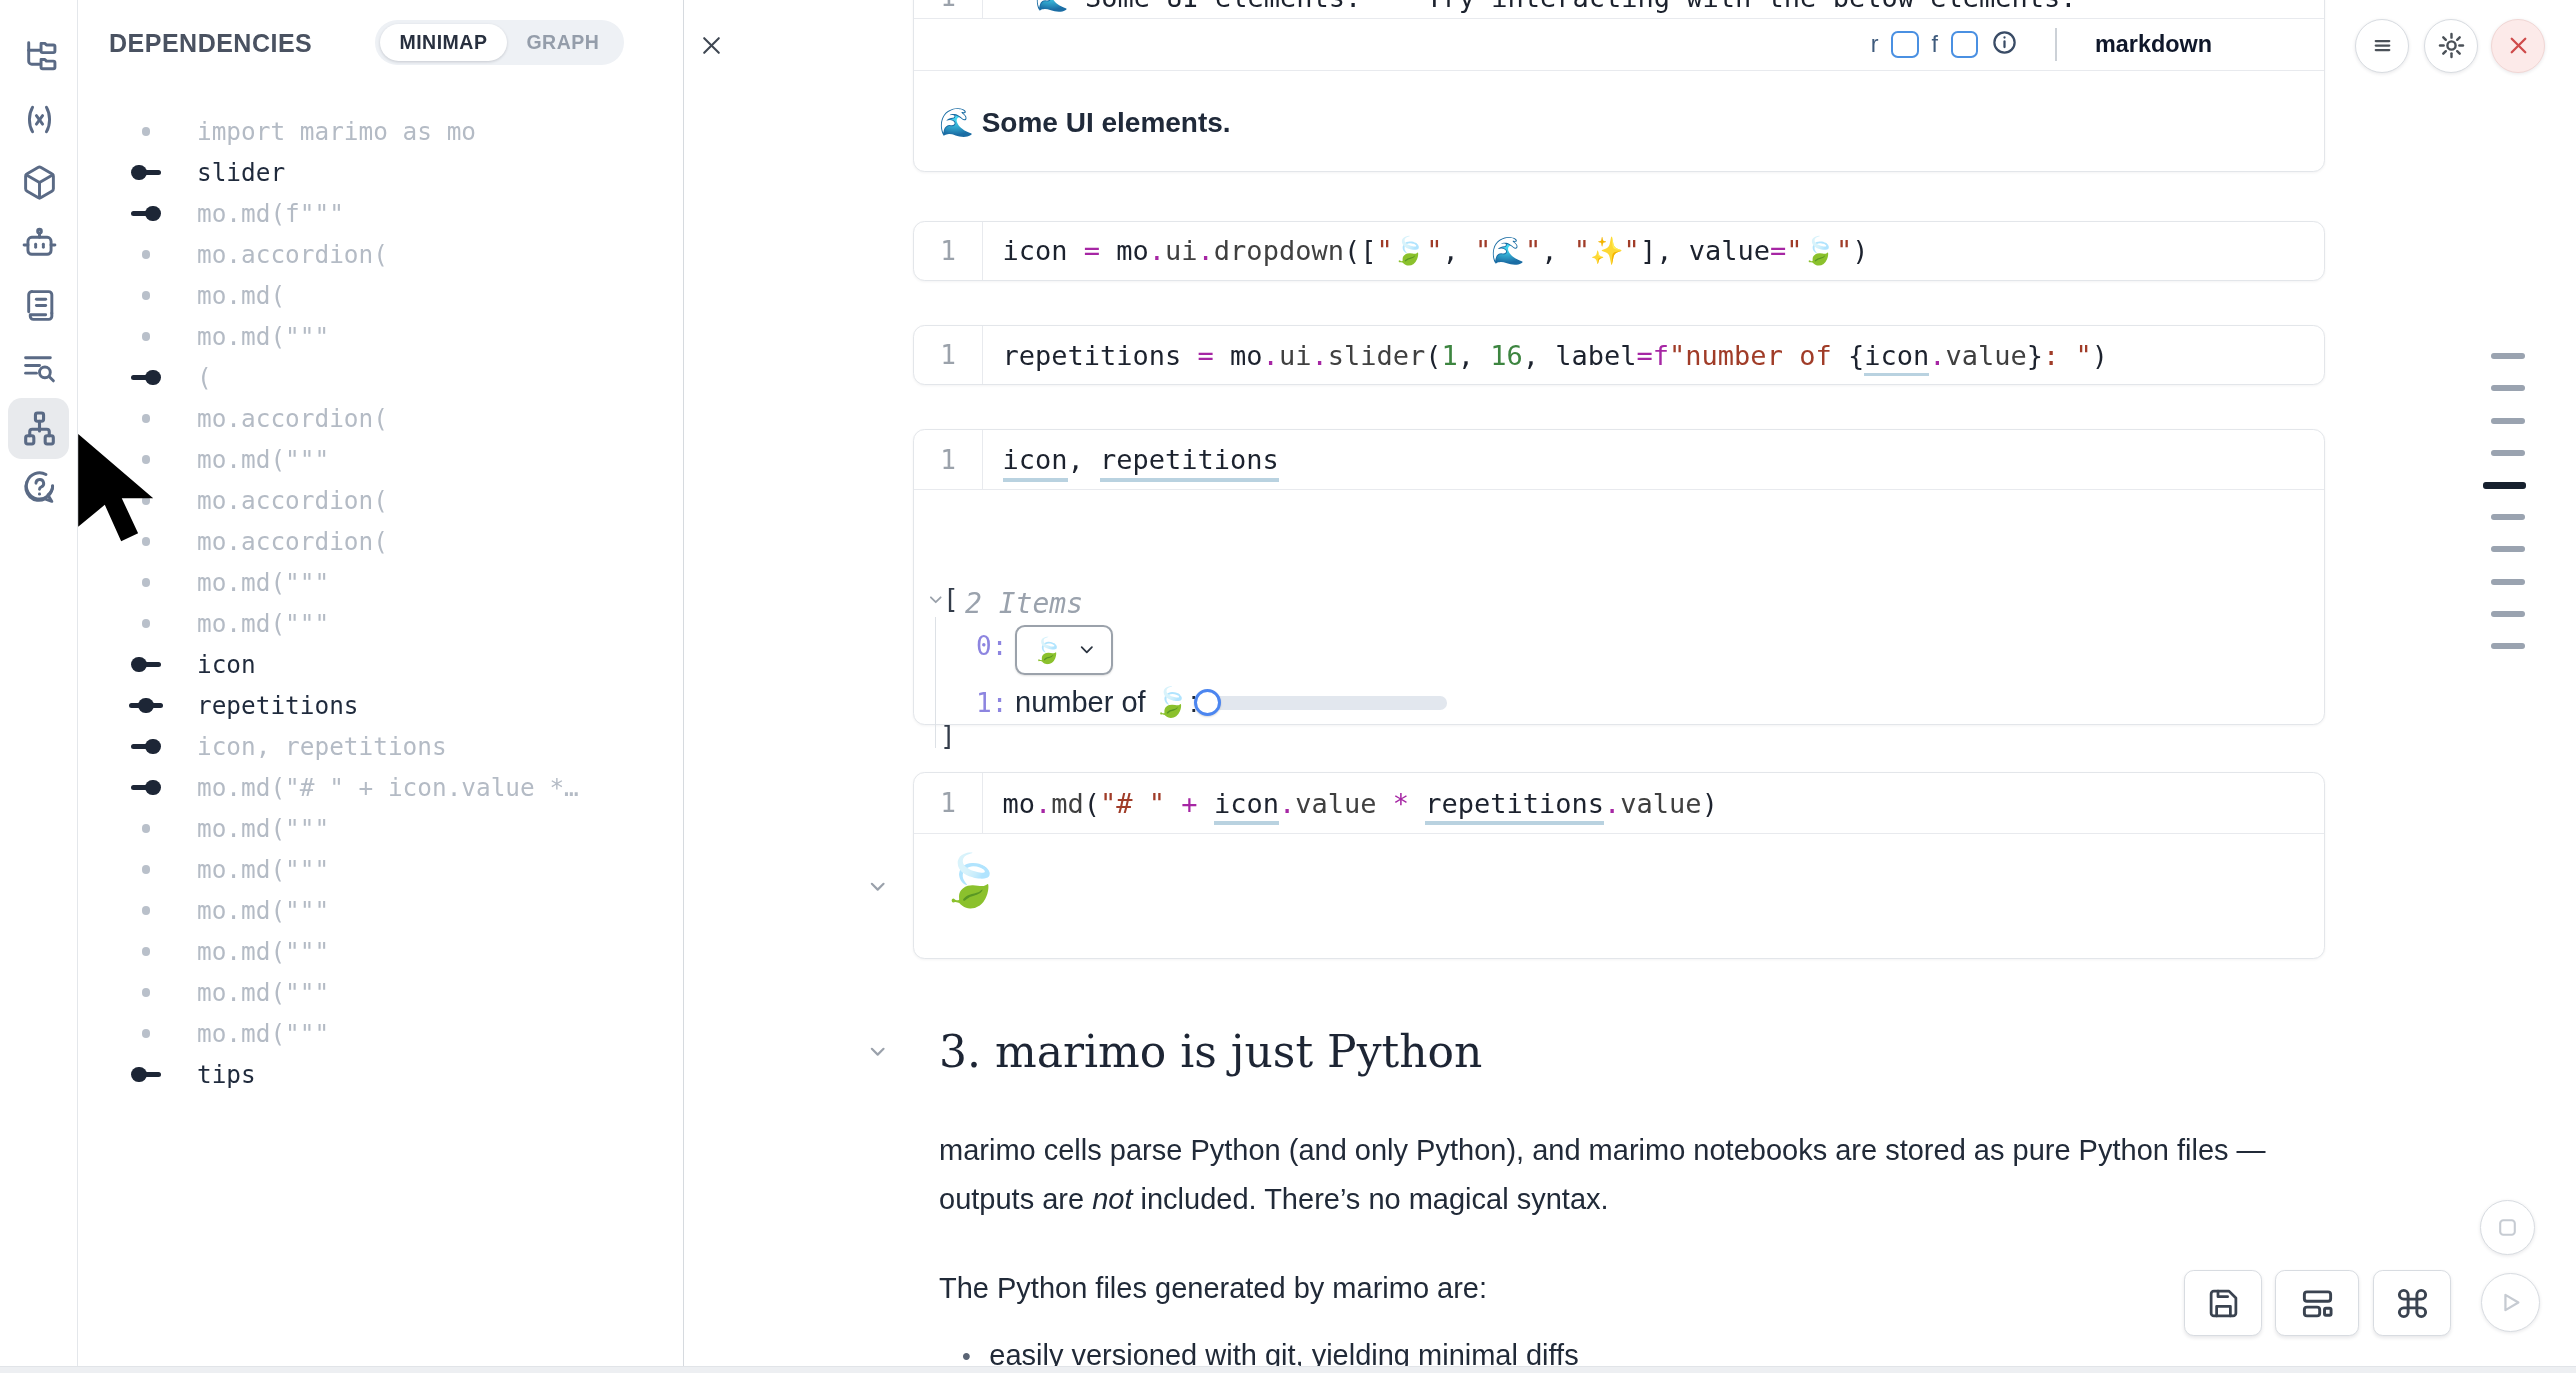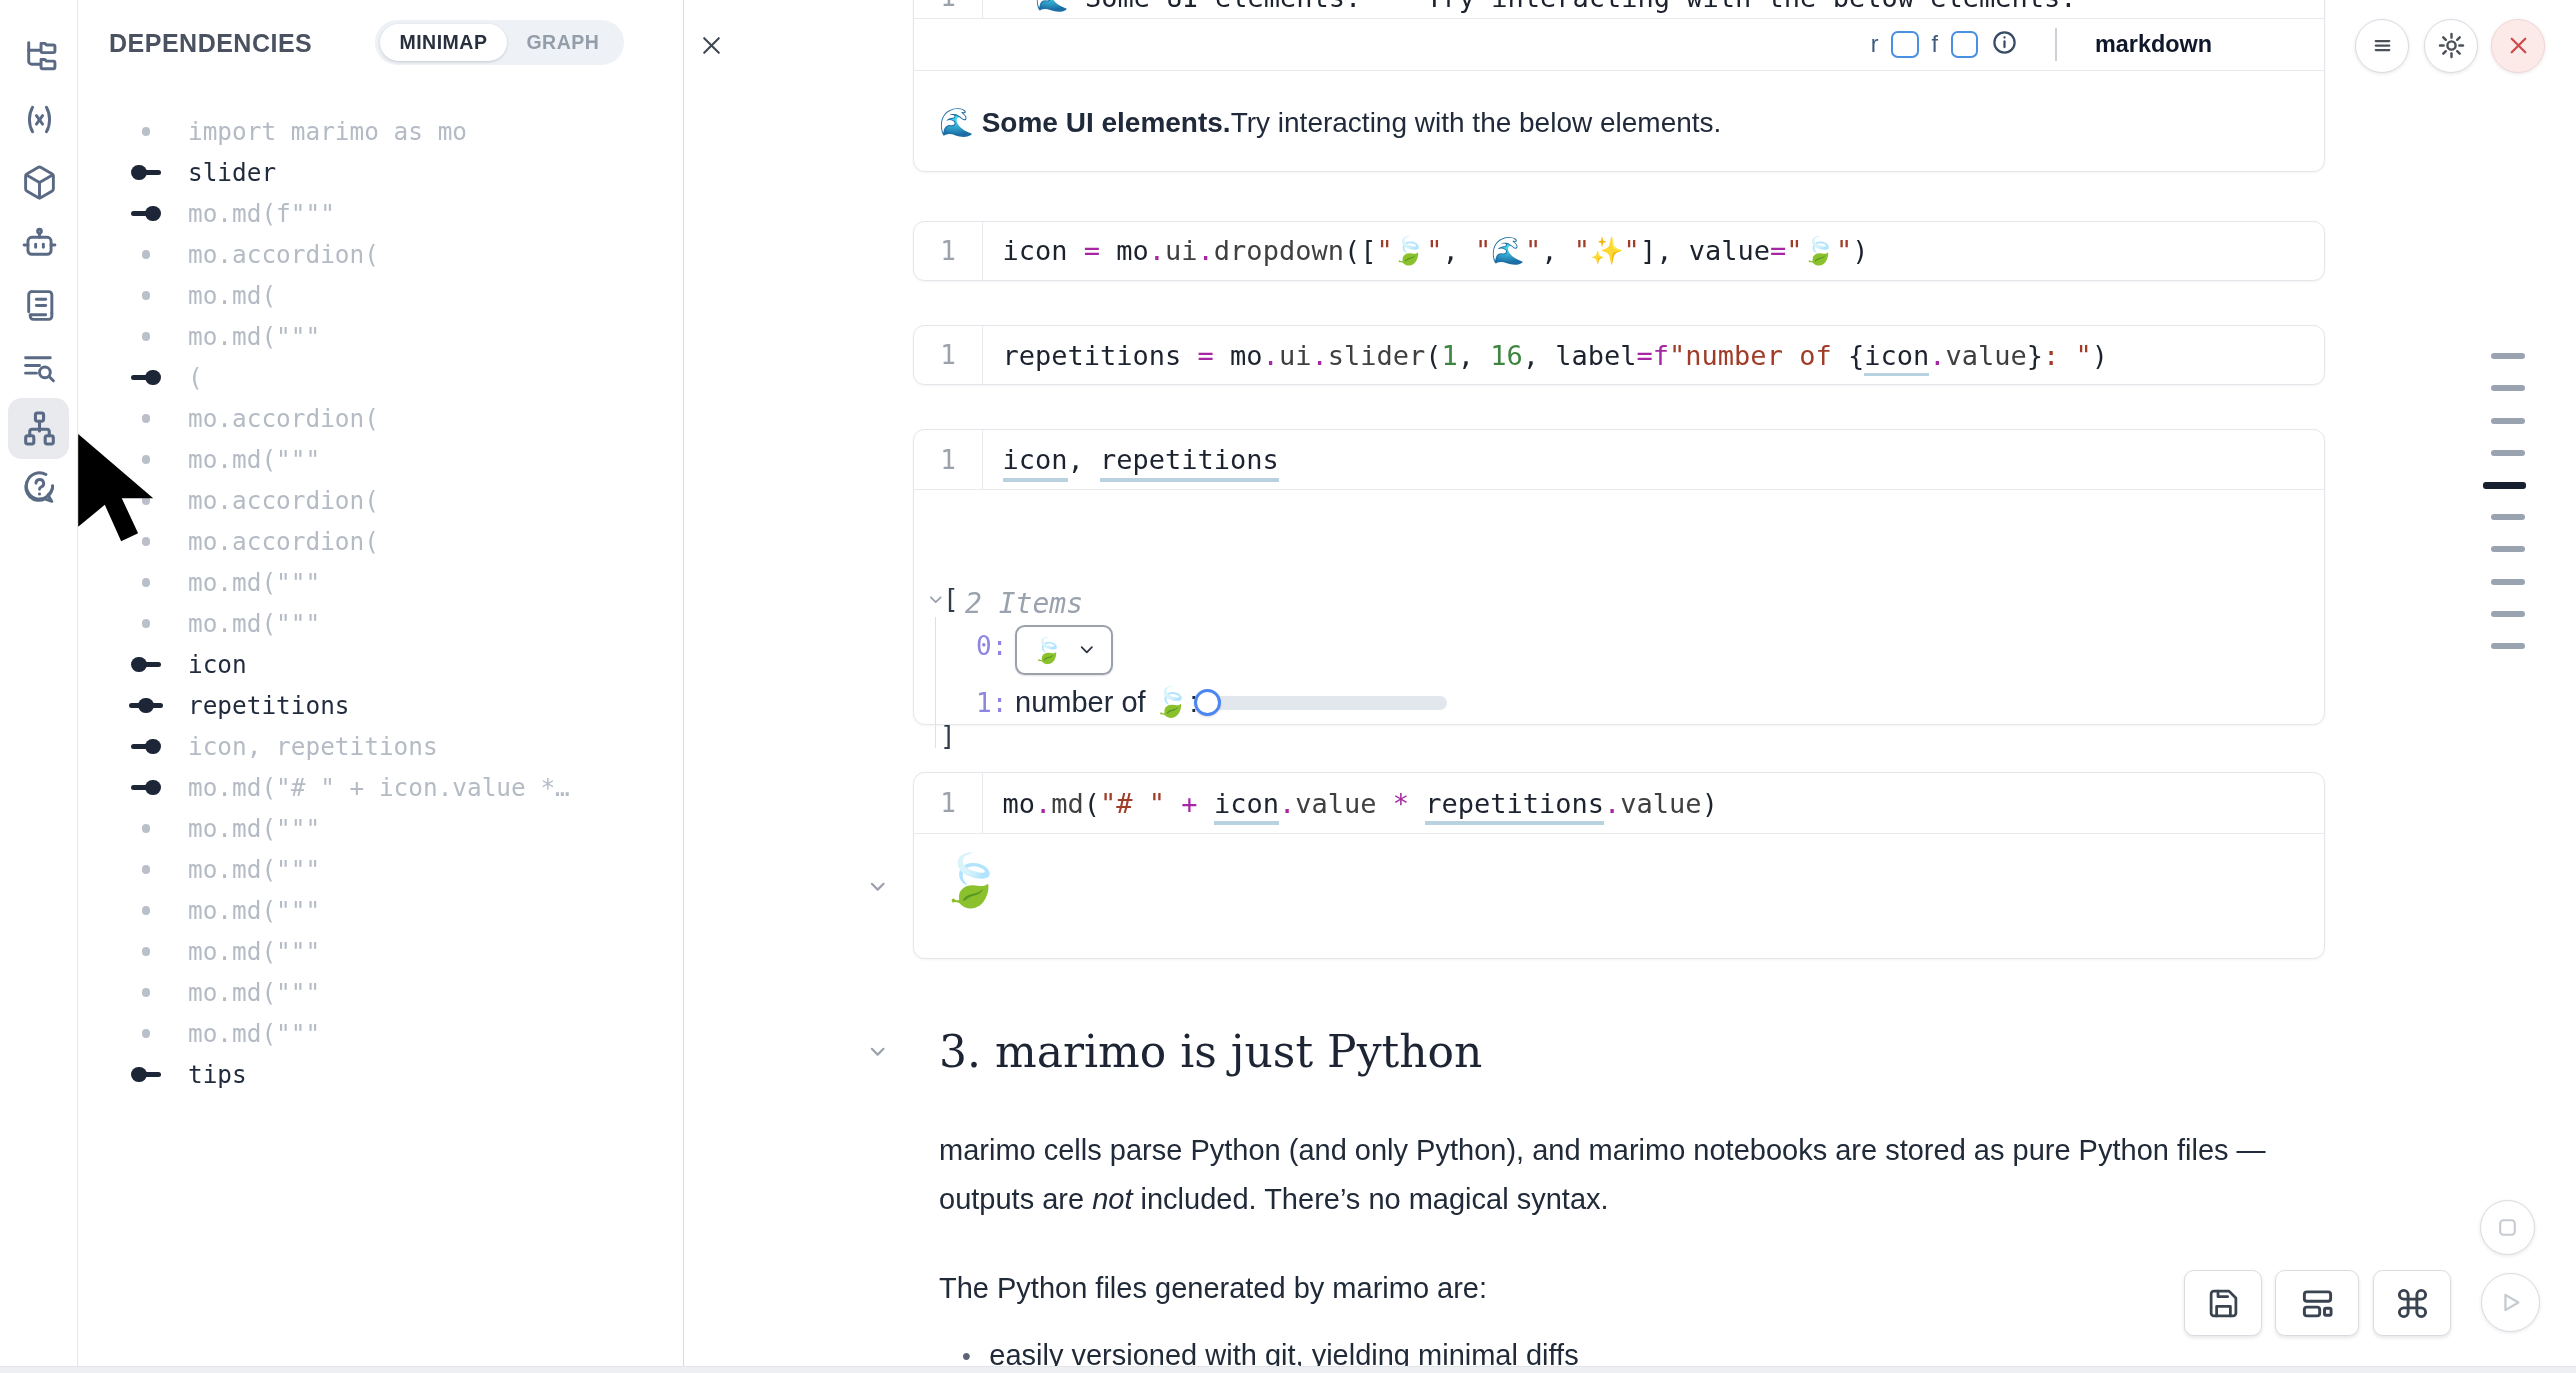--- a/index.html
+++ b/index.html
@@ -31,21 +31,21 @@
 
   #minimap-rows{position:absolute;left:0;top:111px;width:100%;}
   .mrow{height:41px;display:flex;align-items:center;cursor:default;}
   .mk{width:62px;margin-left:37px;display:flex;align-items:center;justify-content:center;flex:none;}
   .mk .gdot{width:8.8px;height:8.8px;border-radius:50%;background:#b9c0ca;}
   .mk .ddot{width:15.6px;height:15.6px;border-radius:50%;background:#1d2636;flex:none;}
   .mk .bar{width:16.6px;height:4.9px;background:#1d2636;border-radius:2.9px;flex:none;}
   .mk .bar.l{margin-right:-2.9px;} .mk .bar.r{margin-left:-2.9px;}
   .mk.both .bar{width:11.7px;}
   .mlabel{font-family:"DejaVu Sans Mono",monospace;font-size:24.4px;color:#b4bbc5;
-          margin-left:11px;white-space:pre;}
+          margin-left:20px;white-space:pre;}
   .mlabel.dark{color:#1f2a3c;}
 
   
   #cursor{position:absolute;left:62px;top:431px;z-index:40;}
 
   
   .cell{position:absolute;left:913px;width:1412px;background:#fff;border:1px solid #e3e6ea;
         border-radius:11.7px;box-shadow:0 1px 2.9px rgba(15,23,42,.05);box-sizing:border-box;}
   .code-row{display:flex;align-items:center;overflow:hidden;}
   .lno{width:68px;flex:none;align-self:stretch;display:flex;align-items:center;
@@ -398,21 +398,21 @@
       <svg width="27" height="27" viewBox="0 0 24 24">
           <circle cx="12" cy="12" r="9"></circle>
           <path d="M12 11v5"></path>
           <path d="M12 7.5v.1"></path>
         </svg>
     </span>
     <span class="ftr-divider"></span>
     <span id="lang-label">markdown</span>
   </div>
   <div id="md-output">
-    <span>🌊</span>&nbsp;<b>Some UI elements.</b><span> Try interacting with the below elements.</span>
+    <span>🌊</span>&nbsp;<b>Some UI elements.</b>
   </div>
 </div>
 
 <div class="cell" id="cell-dd">
   <div class="code-row">
     <div class="lno">1</div>
     <div class="codeline"><span class="tk-p">icon </span><span class="tk-o">= </span><span class="tk-p">mo</span><span class="tk-o">.</span><span class="tk-fn">ui</span><span class="tk-o">.</span><span class="tk-fn">dropdown</span><span class="tk-p">([</span><span class="tk-s">"🍃"</span><span class="tk-p">, </span><span class="tk-s">"🌊"</span><span class="tk-p">, </span><span class="tk-s">"✨"</span><span class="tk-p">], value</span><span class="tk-o">=</span><span class="tk-s">"🍃"</span><span class="tk-p">)</span></div>
   </div>
 </div>
 

